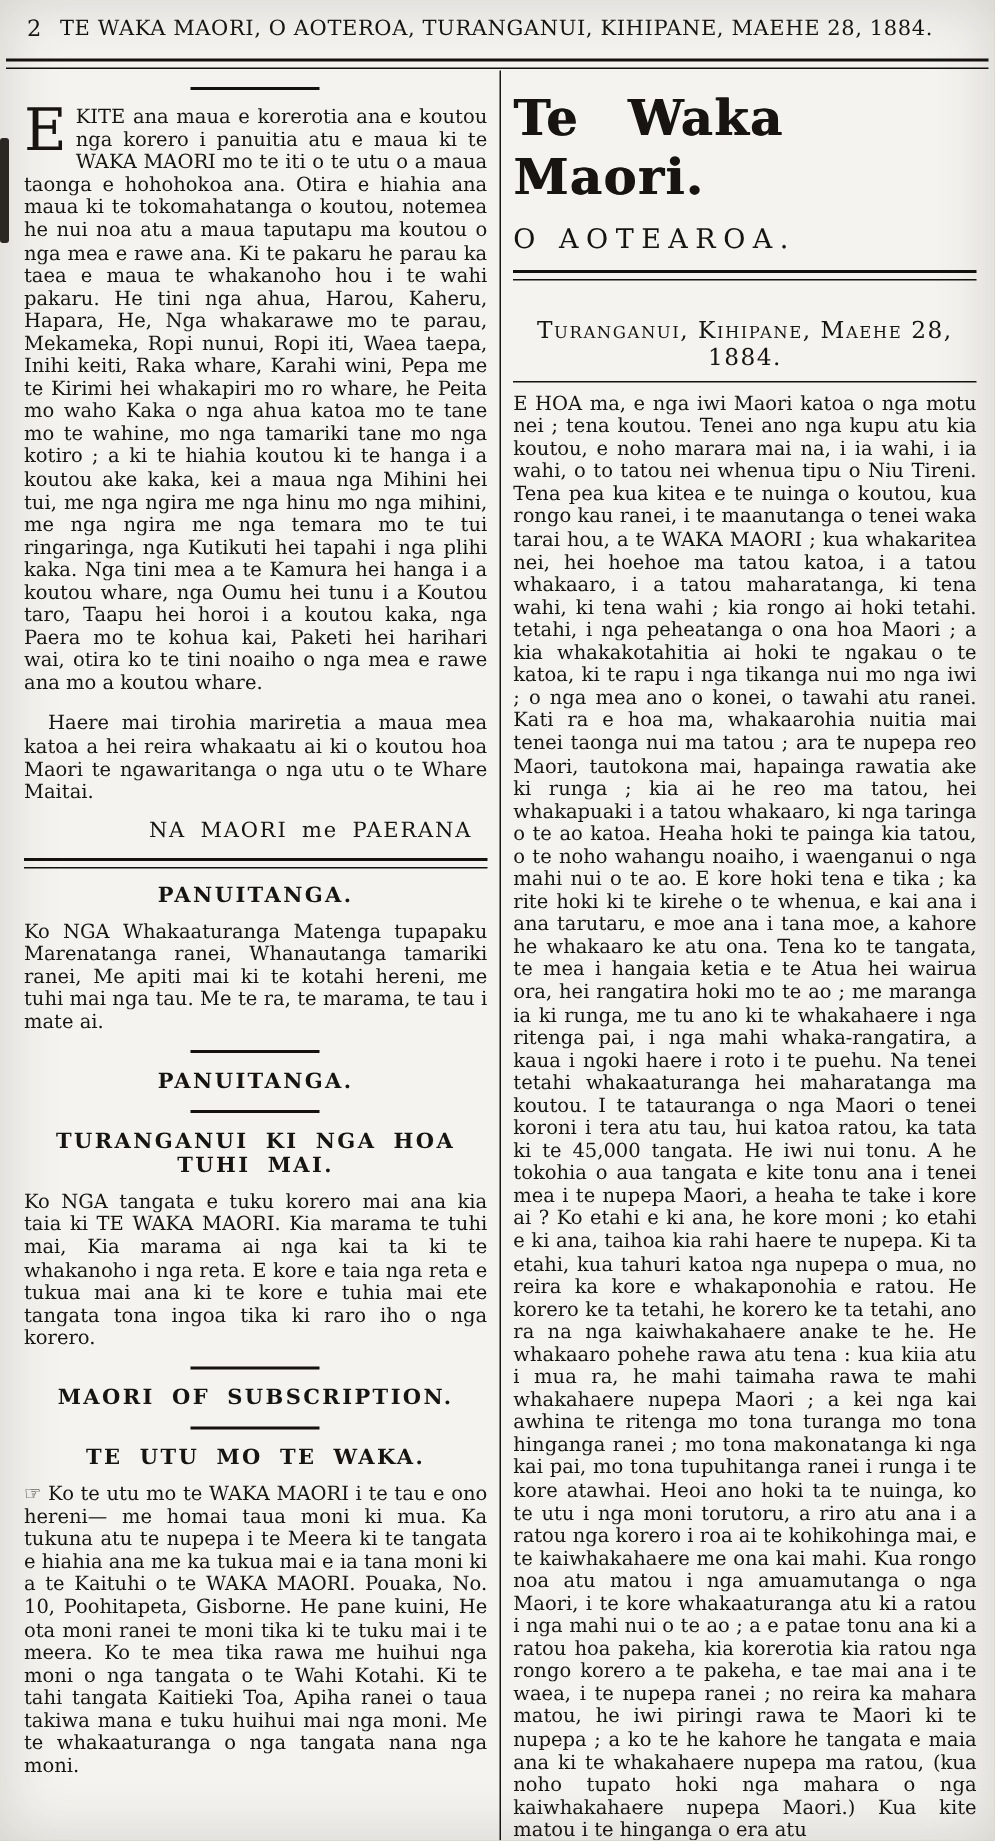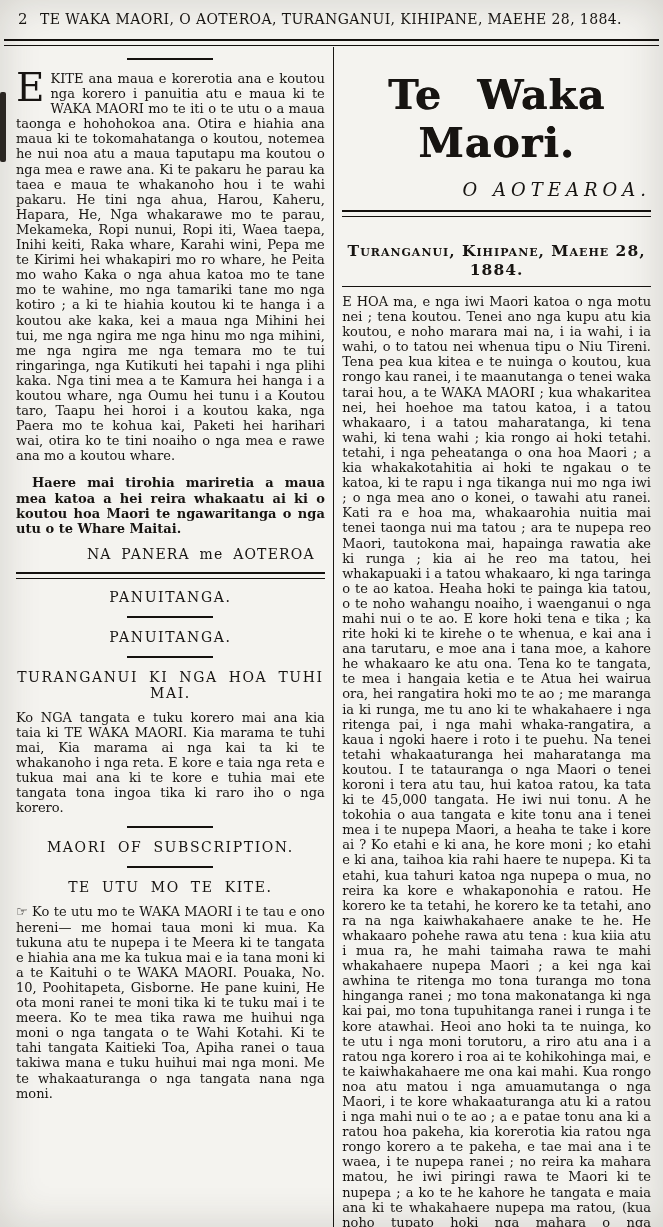--- a/index.html
+++ b/index.html
@@ -16,38 +16,38 @@
     font-size:14px;letter-spacing:.4px;white-space:nowrap;}
   .hdr-rule{position:absolute;top:39px;left:4px;right:4px;height:4px;
     border-top:2.5px solid #14110e;border-bottom:1.2px solid #14110e;}
   
   .cols{position:absolute;top:47px;left:8px;right:4px;bottom:0;display:flex;}
   .col{flex:1 1 50%;padding:0 8px;box-sizing:border-box;}
   .col-div{width:1.4px;background:#1a1713;margin:0;}
   
   .para{font-size:13px;line-height:15.1px;text-align:justify;margin:0 0 6px 0;}
   .indent{text-indent:16px;}
-  .h-small{font-size:14px;font-weight:normal;text-align:center;
+  .h-small{font-size:14px;font-weight:bold;text-align:center;
     letter-spacing:1.6px;word-spacing:5px;margin:10px 0 9px 0;}
   .rule-short{width:86px;border-top:2.2px solid #14110e;margin:11px auto;}
   .rule-dbl{height:4px;border-top:2.4px solid #14110e;border-bottom:1.2px solid #14110e;margin:9px 0;}
   .rule-thin{border-top:1.5px solid #14110e;margin:5px 0 7px 0;}
   
   .art-head{font-size:15px;font-weight:normal;text-align:center;
     letter-spacing:2px;word-spacing:8px;margin:14px 0 0 0;}
   .dropcap{float:left;font-size:39px;line-height:30px;padding:2px 6px 0 0;}
   .signature{text-align:right;font-size:14px;letter-spacing:1.2px;
     word-spacing:4px;margin:10px 10px 10px 0;}
   
-  .masthead{font-size:41px;font-weight:bold;text-align:center;margin:24px 0 0 0;
+  .masthead{font-size:33px;font-weight:bold;margin:12px 0 0 0;
     word-spacing:20px;letter-spacing:1px;
     text-shadow:.6px 0 0 #171411;}
-  .subtitle{font-size:18px;text-align:right;letter-spacing:5px;margin:12px 0 10px 0;font-style:italic;}
+  .subtitle{font-size:18px;text-align:left;letter-spacing:5px;margin:12px 0 10px 0;}
   .dateline{font-variant:small-caps;text-align:center;font-size:15.5px;
-    letter-spacing:1px;margin:24px 0 7px 0;font-weight:bold;}
+    letter-spacing:1px;margin:24px 0 7px 0;}
   .scan-smudge{position:absolute;left:0;top:92px;width:6px;height:70px;
     background:#2a2622;border-radius:2px;}
 </style>
 </head>
 <body>
 
 <div class="page">
 
   <div class="scan-smudge"></div>
 
@@ -57,40 +57,41 @@
   </div>
   <div class="hdr-rule"></div>
 
   <div class="cols">
 
     <div class="col">
       <div class="rule-short"></div>
 
       <p class="para"><span class="dropcap">E</span><span>KITE ana maua e korerotia ana e koutou nga korero i panuitia atu e maua ki te WAKA MAORI mo te iti o te utu o a maua taonga e hohohokoa ana. Otira e hiahia ana maua ki te tokomahatanga o koutou, notemea he nui noa atu a maua taputapu ma koutou o nga mea e rawe ana. Ki te pakaru he parau ka taea e maua te whakanoho hou i te wahi pakaru. He tini nga ahua, Harou, Kaheru, Hapara, He, Nga whakarawe mo te parau, Mekameka, Ropi nunui, Ropi iti, Waea taepa, Inihi keiti, Raka whare, Karahi wini, Pepa me te Kirimi hei whakapiri mo ro whare, he Peita mo waho Kaka o nga ahua katoa mo te tane mo te wahine, mo nga tamariki tane mo nga kotiro ; a ki te hiahia koutou ki te hanga i a koutou ake kaka, kei a maua nga Mihini hei tui, me nga ngira me nga hinu mo nga mihini, me nga ngira me nga temara mo te tui ringaringa, nga Kutikuti hei tapahi i nga plihi kaka. Nga tini mea a te Kamura hei hanga i a koutou whare, nga Oumu hei tunu i a Koutou taro, Taapu hei horoi i a koutou kaka, nga Paera mo te kohua kai, Paketi hei harihari wai, otira ko te tini noaiho o nga mea e rawe ana mo a koutou whare.</span></p>
 
-      <p class="para indent" style="margin-top:12px;font-weight:bold;">Haere mai tirohia mariretia a maua mea katoa a hei reira whakaatu ai ki o koutou hoa Maori te ngawaritanga o nga utu o te Whare Maitai.</p>
+      <p class="para indent" style="margin-top:12px;">Haere mai tirohia mariretia a maua mea katoa a hei reira whakaatu ai ki o koutou hoa Maori te ngawaritanga o nga utu o te Whare Maitai.</p>
 
-      <div class="signature">NA PANERA me AOTEROA</div>
+      <div class="signature">NA MAORI me PAERANA</div>
 
       <div class="rule-dbl"></div>
 
       <h3 class="h-small">PANUITANGA.</h3>
+      <p class="para">Ko NGA Whakaaturanga Matenga tupapaku Marenatanga ranei, Whanautanga tamariki ranei, Me apiti mai ki te kotahi hereni, me tuhi mai nga tau.  Me te ra, te marama, te tau i mate ai.</p>
       <div class="rule-short"></div>
 
       <h3 class="h-small">PANUITANGA.</h3>
       <div class="rule-short"></div>
 
       <h3 class="h-small">TURANGANUI KI NGA HOA TUHI MAI.</h3>
       <p class="para">Ko NGA tangata e tuku korero mai ana kia taia ki TE WAKA MAORI.  Kia marama te tuhi mai,  Kia marama ai nga kai ta ki te whakanoho i nga reta.  E kore e taia nga reta e tukua mai ana ki te kore e tuhia mai ete tangata tona ingoa tika ki raro iho o nga korero.</p>
       <div class="rule-short"></div>
 
       <h3 class="h-small">MAORI OF SUBSCRIPTION.</h3>
       <div class="rule-short"></div>
 
-      <h3 class="h-small">TE UTU MO TE KITE.</h3>
+      <h3 class="h-small">TE UTU MO TE WAKA.</h3>
       <p class="para">☞ Ko te utu mo te WAKA MAORI i te tau e ono hereni— me homai taua moni ki mua.  Ka tukuna atu te nupepa i te Meera ki te tangata e hiahia ana me ka tukua mai e ia tana moni ki a te Kaituhi o te WAKA MAORI.  Pouaka, No. 10, Poohitapeta, Gisborne.  He pane kuini, He ota moni ranei te moni tika ki te tuku mai i te meera.  Ko te mea tika rawa me huihui nga moni o nga tangata o te Wahi Kotahi. Ki te tahi tangata Kaitieki Toa, Apiha ranei o taua takiwa mana e tuku huihui mai nga moni.  Me te whakaaturanga o nga tangata nana nga moni.</p>
     </div>
 
     <div class="col-div"></div>
 
     <div class="col">
       <div class="masthead">Te Waka Maori.</div>
       <div class="subtitle">O AOTEAROA.</div>
       <div class="rule-dbl"></div>
       <div class="dateline">Turanganui, Kihipane, Maehe 28, 1884.</div>

